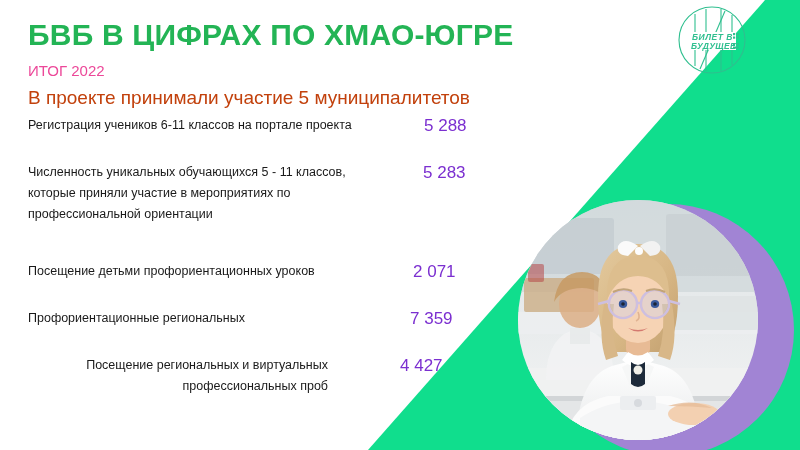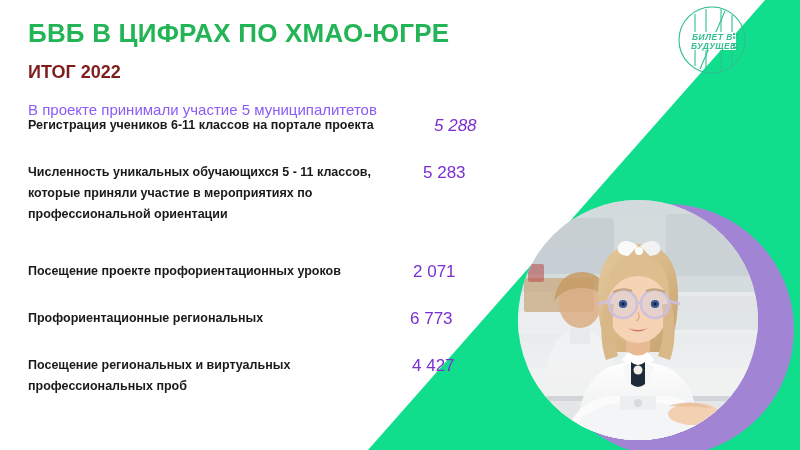--- a/index.html
+++ b/index.html
@@ -70,41 +70,41 @@
     left: 0;
     top: 0;
     width: 520px;
     height: 450px;
     z-index: 4;
   }
   .title {
     position: absolute;
     left: 28px;
     top: 18px;
-    font-size: 26px;
+    font-size: 30px;
     font-weight: bold;
     letter-spacing: 0.2px;
     color: #23b455;
     white-space: nowrap;
   }
   .subtitle {
     position: absolute;
     left: 28px;
     top: 62px;
-    font-size: 18px;
-    font-weight: bold;
-    color: #7f1d1d;
+    font-size: 15px;
+    font-weight: normal;
+    color: #ec4899;
     white-space: nowrap;
   }
   .note {
     position: absolute;
     left: 28px;
-    top: 101px;
-    font-size: 15px;
-    color: #8b5cf6;
+    top: 87px;
+    font-size: 19px;
+    color: #c2410c;
     white-space: nowrap;
   }
 
   .stats {
     position: absolute;
     left: 28px;
     top: 115px;
     width: 470px;
   }
   .stat-row {
@@ -113,21 +113,20 @@
     width: 470px;
   }
   .stat-label {
     position: absolute;
     left: 0;
     top: 0;
     width: 380px;
     font-size: 12.5px;
     line-height: 21px;
     color: #1a1a1a;
-    font-weight: bold;
   }
   .stat-value {
     position: absolute;
     top: 0;
     font-size: 17px;
     line-height: 21px;
     color: #7b2fd0;
     white-space: nowrap;
   }
 </style>
@@ -267,39 +266,39 @@
   <div class="content">
 
     <div class="title">БВБ В ЦИФРАХ ПО ХМАО-ЮГРЕ</div>
     <div class="subtitle">ИТОГ 2022</div>
     <div class="note">В проекте принимали участие 5 муниципалитетов</div>
 
     <div class="stats">
 
       <div class="stat-row" style="top:0px;">
         <div class="stat-label">Регистрация учеников 6-11 классов на портале проекта</div>
-        <div class="stat-value" style="left:406px;font-style:italic;">5 288</div>
+        <div class="stat-value" style="left:396px;">5 288</div>
       </div>
 
       <div class="stat-row" style="top:47px;">
         <div class="stat-label" style="width:360px;">Численность уникальных обучающихся 5 - 11 классов, которые приняли участие в мероприятиях по профессиональной ориентации</div>
         <div class="stat-value" style="left:395px;">5 283</div>
       </div>
 
       <div class="stat-row" style="top:146px;">
-        <div class="stat-label">Посещение проекте профориентационных уроков</div>
+        <div class="stat-label">Посещение детьми профориентационных уроков</div>
         <div class="stat-value" style="left:385px;">2 071</div>
       </div>
 
       <div class="stat-row" style="top:193px;">
         <div class="stat-label">Профориентационные региональных</div>
-        <div class="stat-value" style="left:382px;">6 773</div>
+        <div class="stat-value" style="left:382px;">7 359</div>
       </div>
 
       <div class="stat-row" style="top:240px;">
-        <div class="stat-label" style="width:300px;">Посещение региональных и виртуальных профессиональных проб</div>
-        <div class="stat-value" style="left:384px;">4 427</div>
+        <div class="stat-label" style="width:300px;text-align:right;">Посещение региональных и виртуальных профессиональных проб</div>
+        <div class="stat-value" style="left:372px;">4 427</div>
       </div>
 
     </div>
   </div>
 
 </div>
 
 </body></html>

